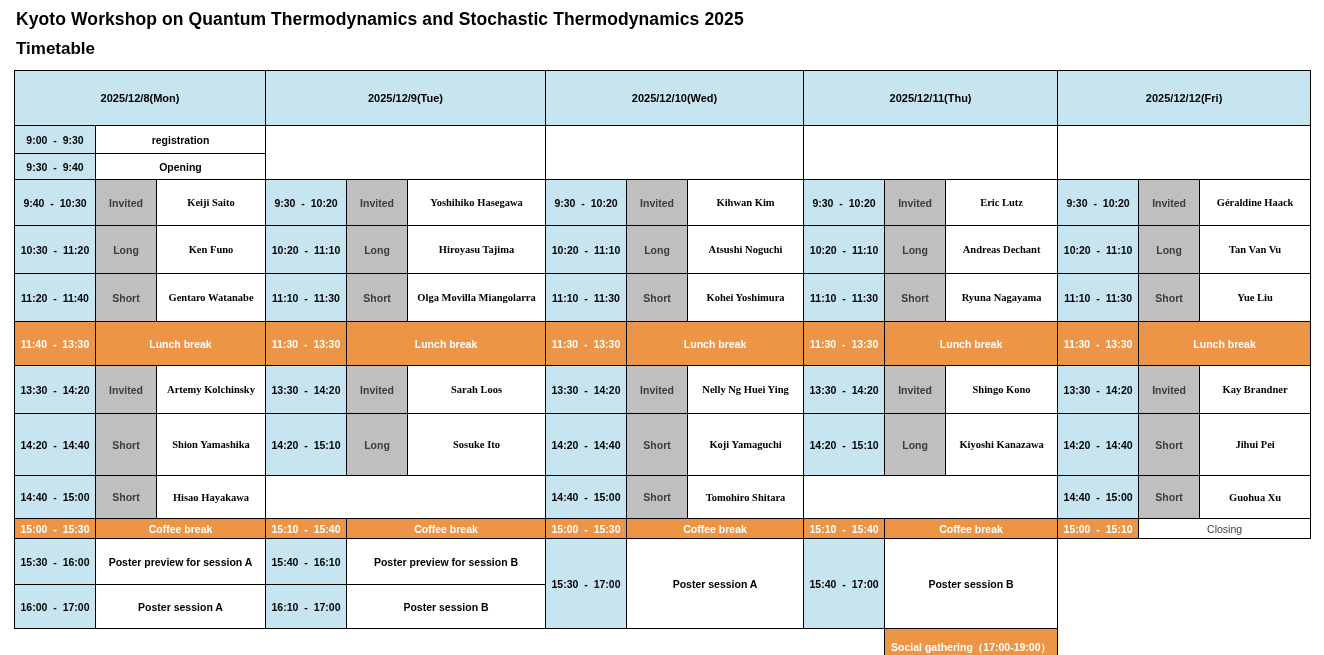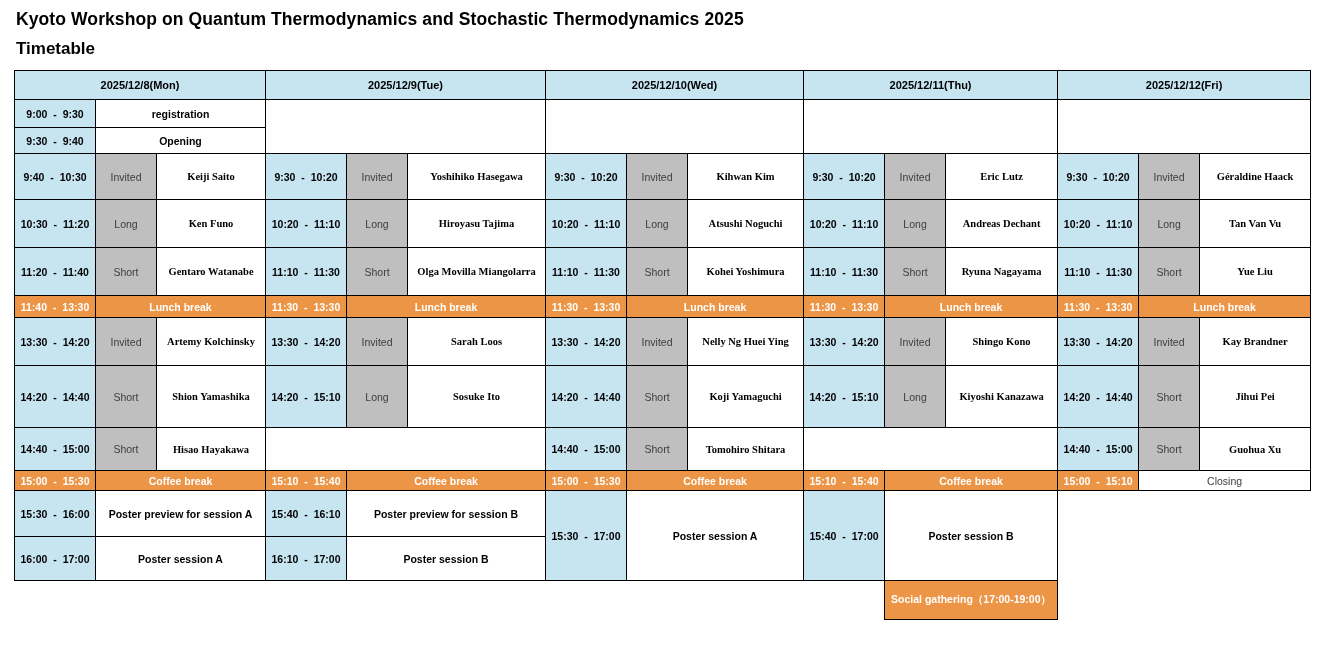--- a/index.html
+++ b/index.html
@@ -20,34 +20,34 @@
   table.timetable{border-collapse:collapse;table-layout:fixed;width:1296px;}
   td{
     border:1.5px solid #000;
     padding:0 2px;
     text-align:center;vertical-align:middle;
     font-size:10.5px;font-weight:bold;
     overflow:hidden;
   }
   td.hdr{background:var(--blue);font-size:11px;}
   td.time{background:var(--blue);white-space:nowrap;word-spacing:3px;}
-  td.type{background:var(--gray);font-weight:normal;color:#3d3d3d;}
+  td.type{background:var(--gray);font-weight:bold;color:#3d3d3d;}
   td.name{background:#fff;font-family:Liberation Serif, serif;}
   td.label{background:#fff;}
   td.empty{background:#fff;}
   td.brk{background:var(--orange);color:#fff;}
   td.closing{background:#fff;font-weight:normal;color:#3d3d3d;}
   td.void{border:none;background:transparent;}
-  tr.rh{height:29px;}
+  tr.rh{height:55px;}
   tr.rr{height:28px;}
   tr.ro{height:26px;}
   tr.r3{height:46px;}
   tr.r4{height:48px;padding-left:21px;}
   tr.r5{height:48px;}
-  tr.rl{height:22px;}
+  tr.rl{height:44px;}
   tr.r7{height:48px;}
   tr.r8{height:62px;}
   tr.r9{height:43px;}
   tr.rc{height:20px;margin-top:20px;}
   tr.rp{height:46px;margin-left:17px;}
   tr.rq{height:44px;}
   tr.rs{height:39px;}
 </style>
 </head>
 <body>

